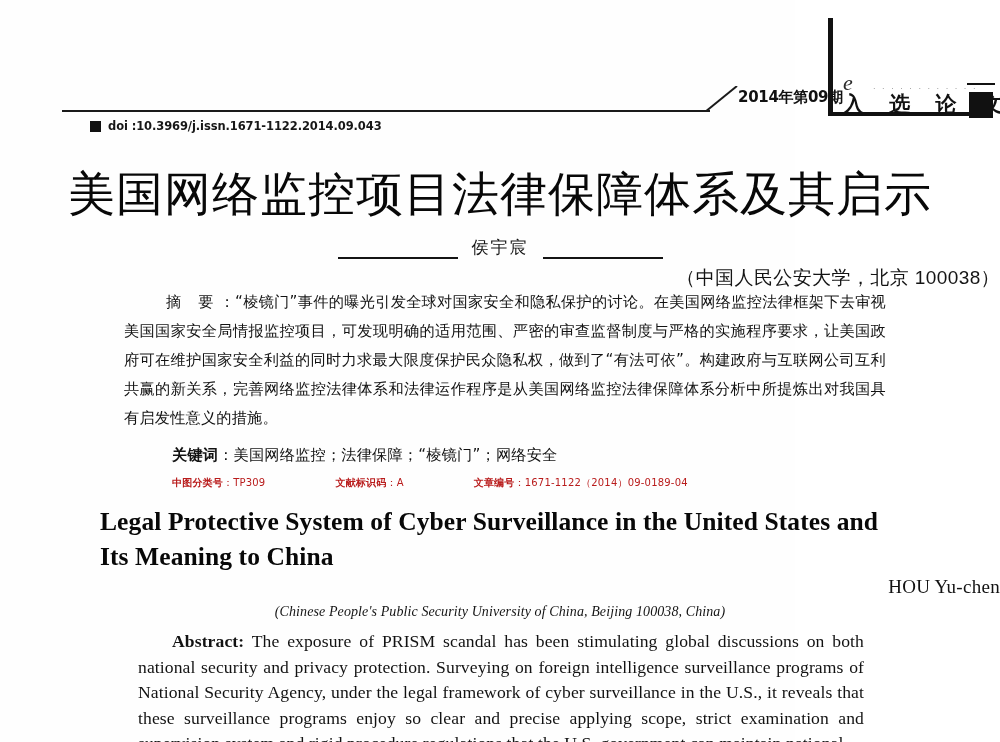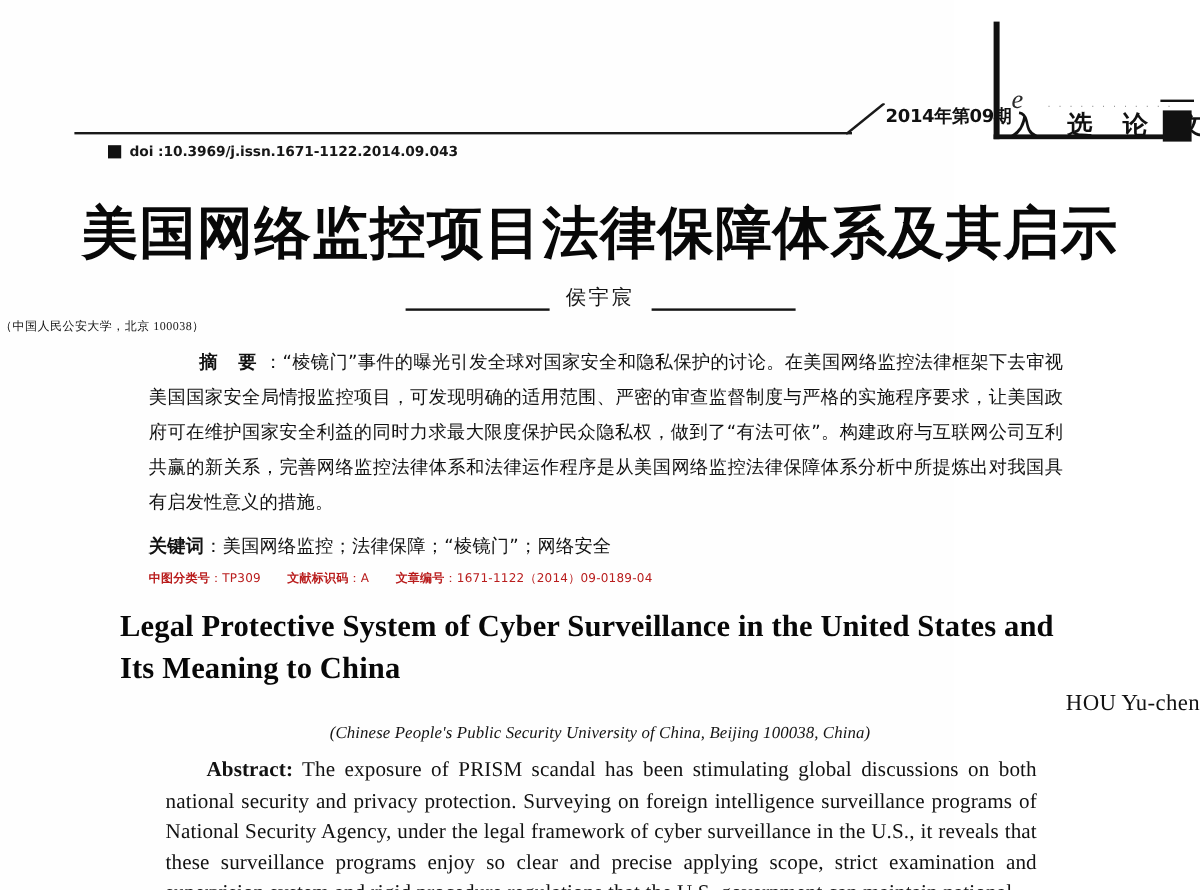--- a/index.html
+++ b/index.html
@@ -149,21 +149,21 @@
   }
 
   
   .cn-title {
     position: absolute;
     left: 0;
     top: 163px;
     width: 1000px;
     text-align: center;
     font-family: "DejaVu Sans", sans-serif;
-    font-weight: 700;
+    font-weight: 400;
     font-size: 47px;
     letter-spacing: 1px;
     color: #080808;
     white-space: nowrap;
   }
 
   
   .cn-author-row {
     position: absolute;
     left: 0;
@@ -185,23 +185,23 @@
     color: #141414;
     letter-spacing: 2px;
     white-space: nowrap;
   }
 
   .cn-affil {
     position: absolute;
     left: 0;
     top: 265px;
     width: 1000px;
-    text-align: left;
-    font-family: Liberation Serif, serif;
-    font-size: 10px;
+    text-align: right;
+    font-family: Liberation Sans, sans-serif;
+    font-size: 19px;
     color: #141414;
     letter-spacing: 0.4px;
     white-space: nowrap;
   }
 
   
   .cn-block {
     position: absolute;
     left: 124px;
     top: 288px;
@@ -210,33 +210,34 @@
   .cn-abstract {
     font-family: "DejaVu Sans", sans-serif;
     font-size: 15.2px;
     line-height: 29px;
     color: #121212;
     text-align: justify;
     text-indent: 42px;
     letter-spacing: 0.2px;
   }
   .cn-abstract b {
-    font-weight: 700;
+    font-weight: 400;
     letter-spacing: 6px;
   }
   .cn-keywords {
     margin-top: 8px;
     font-family: "DejaVu Sans", sans-serif;
     font-size: 15.2px;
     line-height: 28px;
     color: #121212;
     letter-spacing: 0.2px;
   }
   .cn-keywords b, .cn-class b {
     font-weight: 700;
+    margin-left: 48px;
   }
   .cn-class {
     font-family: "DejaVu Sans", sans-serif;
     font-size: 10px;
     line-height: 28px;
     color: #b91c1c;
     letter-spacing: 0.2px;
   }
   .cn-class .gap { display: inline-block; width: 22px; }
 

